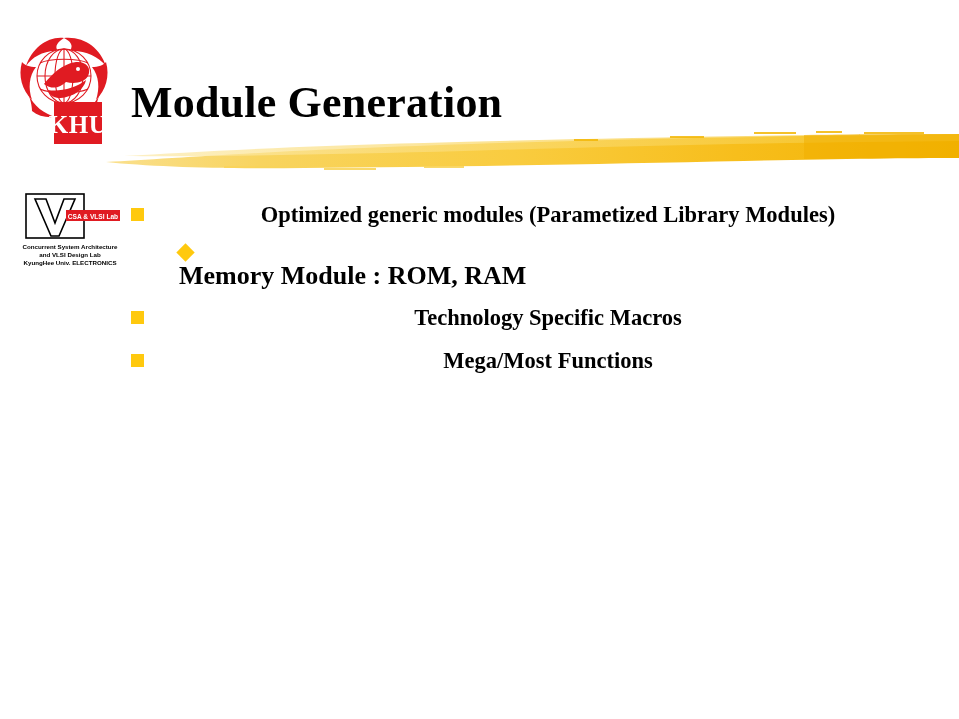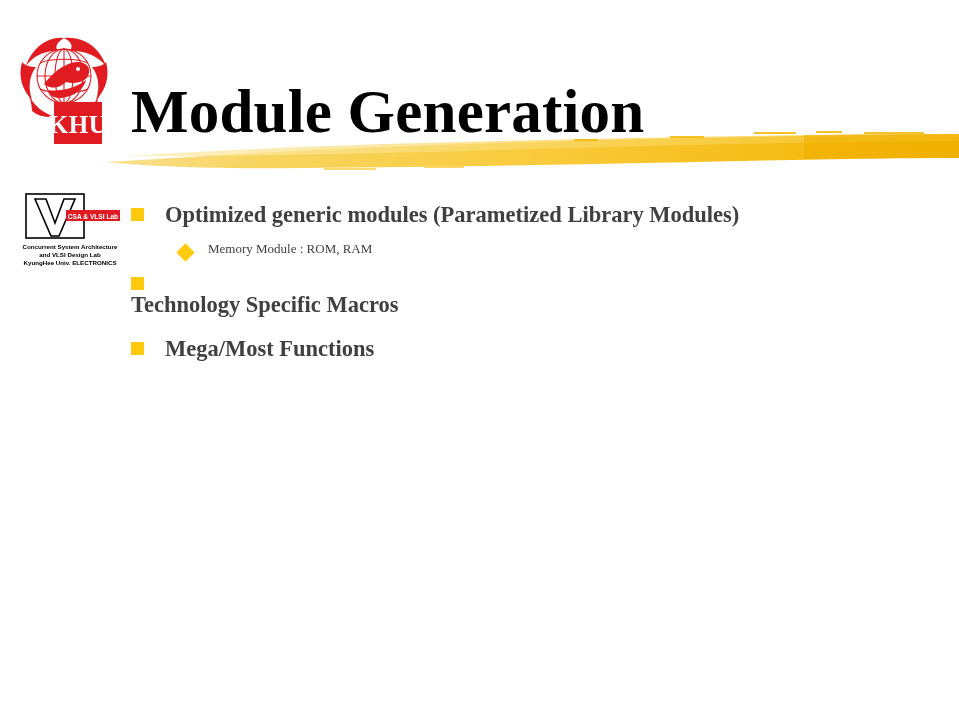--- a/index.html
+++ b/index.html
@@ -9,20 +9,21 @@
   }
   body {
     font-family: "Liberation Serif", serif;
   }
   .slide {
     position: relative;
     width: 959px;
     height: 719px;
     background: #ffffff;
     overflow: hidden;
+    text-align: center;
   }
 
   
   .khu-logo {
     position: absolute;
     left: 14px;
     top: 32px;
     width: 100px;
     height: 115px;
   }
@@ -36,21 +37,21 @@
     width: 104px;
     height: 78px;
   }
   .lab-logo svg { display: block; }
 
   
   .slide-title {
     position: absolute;
     left: 131px;
     top: 78px;
-    font-size: 61px;
+    font-size: 44px;
     font-weight: bold;
     line-height: 1.12;
     color: #000000;
     letter-spacing: 0.2px;
     white-space: nowrap;
   }
 
   
   .brush {
     position: absolute;
@@ -65,21 +66,21 @@
   .body-area {
     position: absolute;
     left: 131px;
     top: 200px;
     width: 800px;
   }
 
   .blt {
     display: flex;
     align-items: flex-start;
-    color: #404040;
+    color: #000000;
   }
 
   
   .blt.lvl1 {
     font-size: 22.5px;
     font-weight: bold;
     line-height: 1.30;
     margin-bottom: 14px;
   }
   .blt.lvl1 .marker {
@@ -89,45 +90,46 @@
   }
   .blt.lvl1 .sq {
     display: block;
     width: 13px;
     height: 13px;
     background: #FFC90E;
   }
 
   
   .blt.lvl2 {
-    font-size: 13px;
-    font-weight: normal;
+    font-size: 26px;
+    font-weight: bold;
     line-height: 1.28;
     margin-bottom: 10px;
     margin-left: 48px;
+    flex-direction: column;
   }
   .blt.lvl2 .marker {
     flex: 0 0 auto;
     width: 29px;
     padding-top: 5px;
   }
   .blt.lvl2 .dia {
     display: block;
     width: 13px;
     height: 13px;
     background: #FFC90E;
     transform: rotate(45deg);
   }
 
   .blt .txt { flex: 1 1 auto; }
 
   
   .sub-start { margin-top: -2px; }
   
-  .group-gap { margin-top: 10px; flex-direction: column; }
+  .group-gap { margin-top: 10px; }
 </style>
 </head>
 <body>
 
 <div class="slide">
 
   <div class="khu-logo">
     <svg viewBox="0 0 100 115" width="100" height="115" aria-hidden="true">
 
       <g fill="#E01B22">

